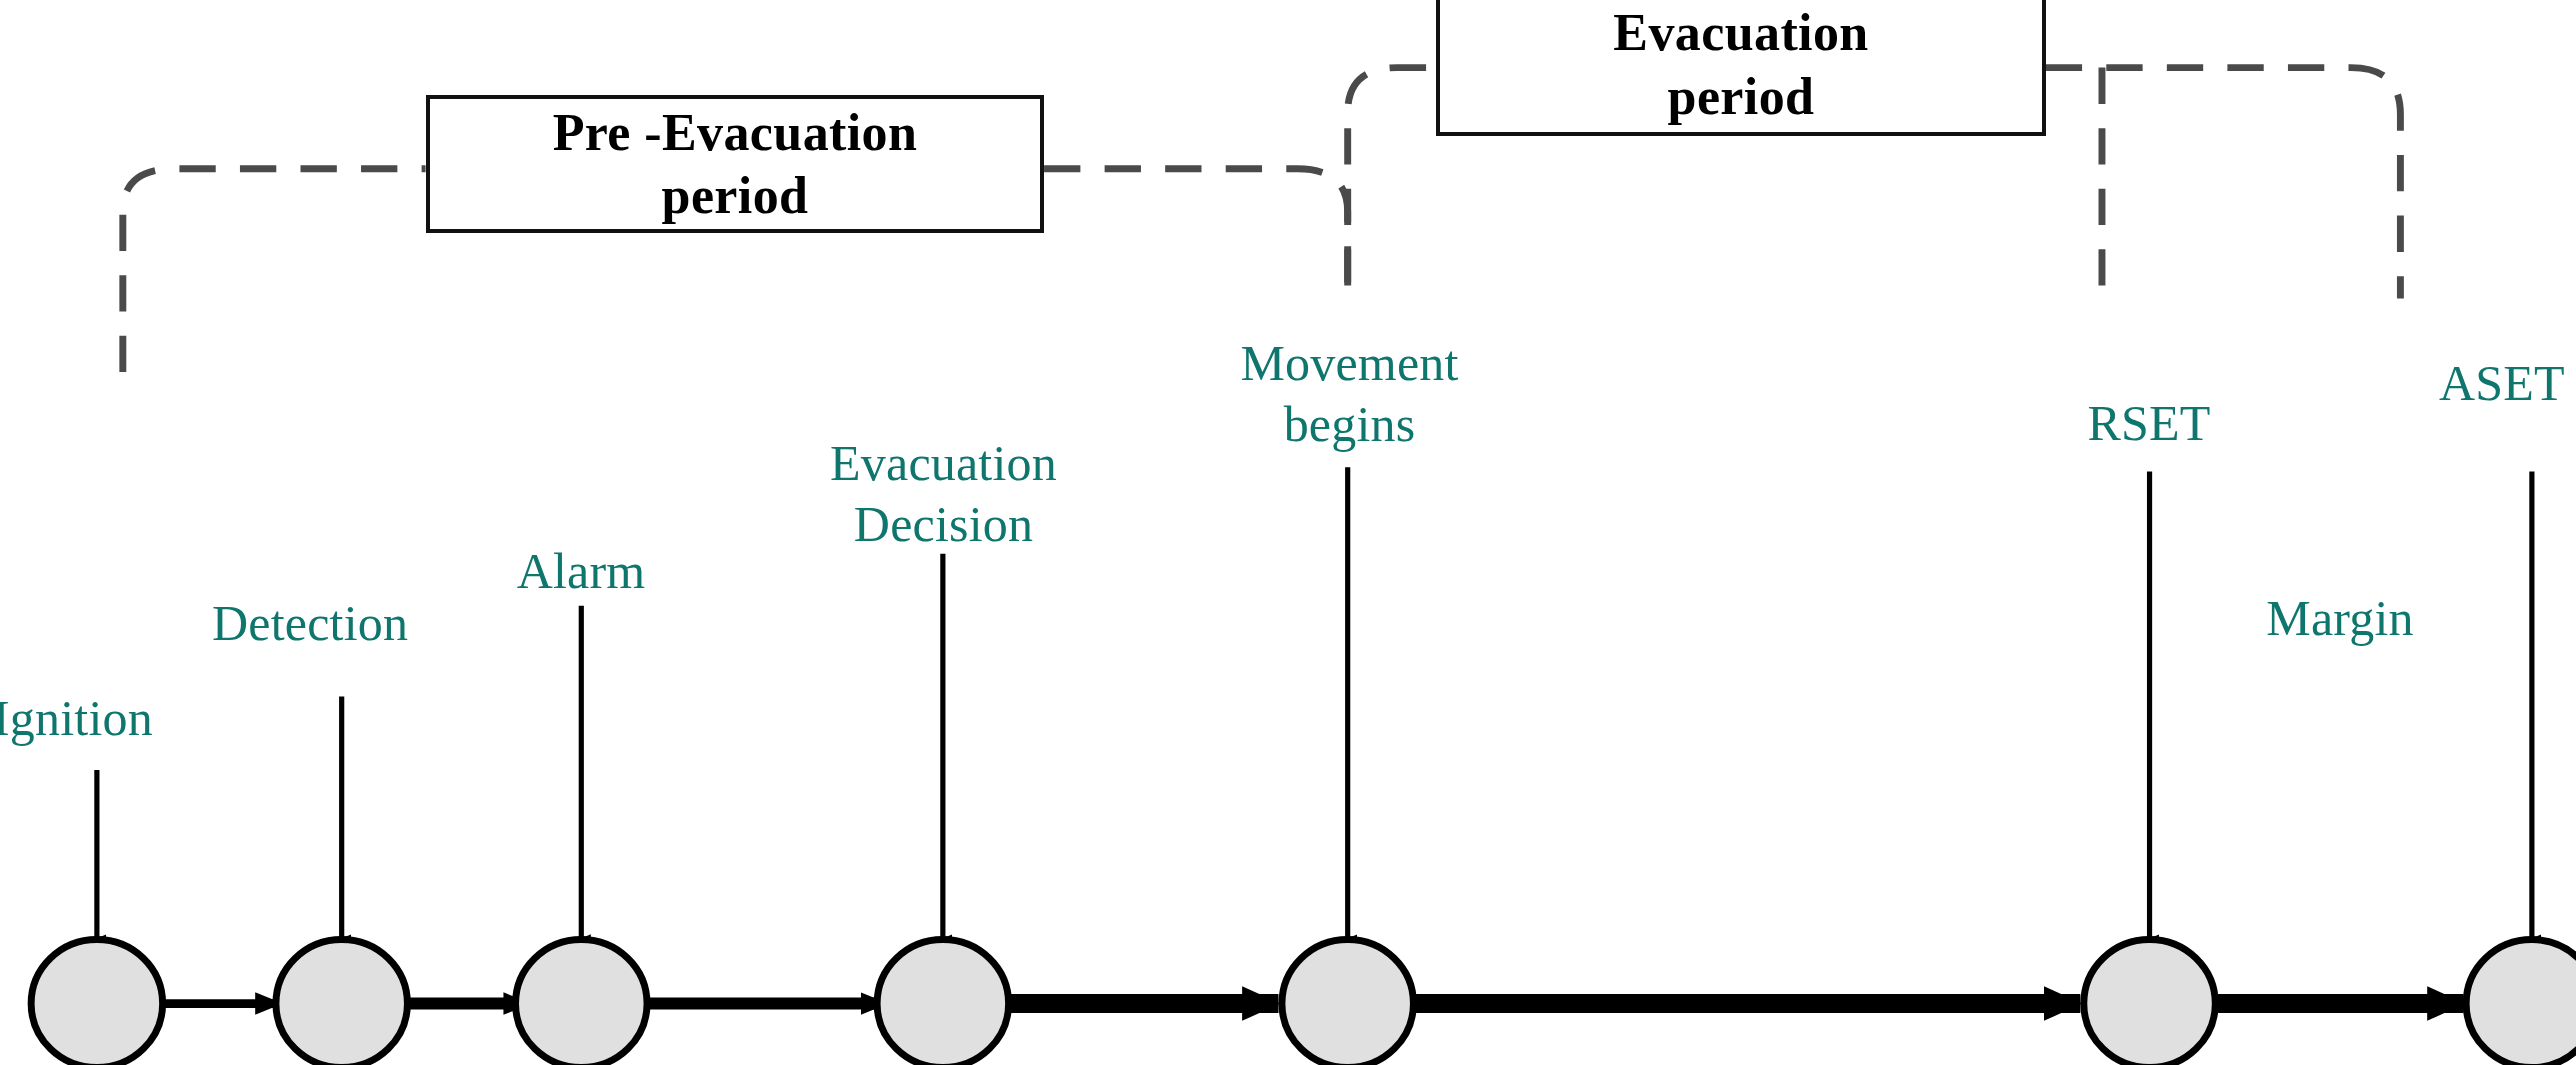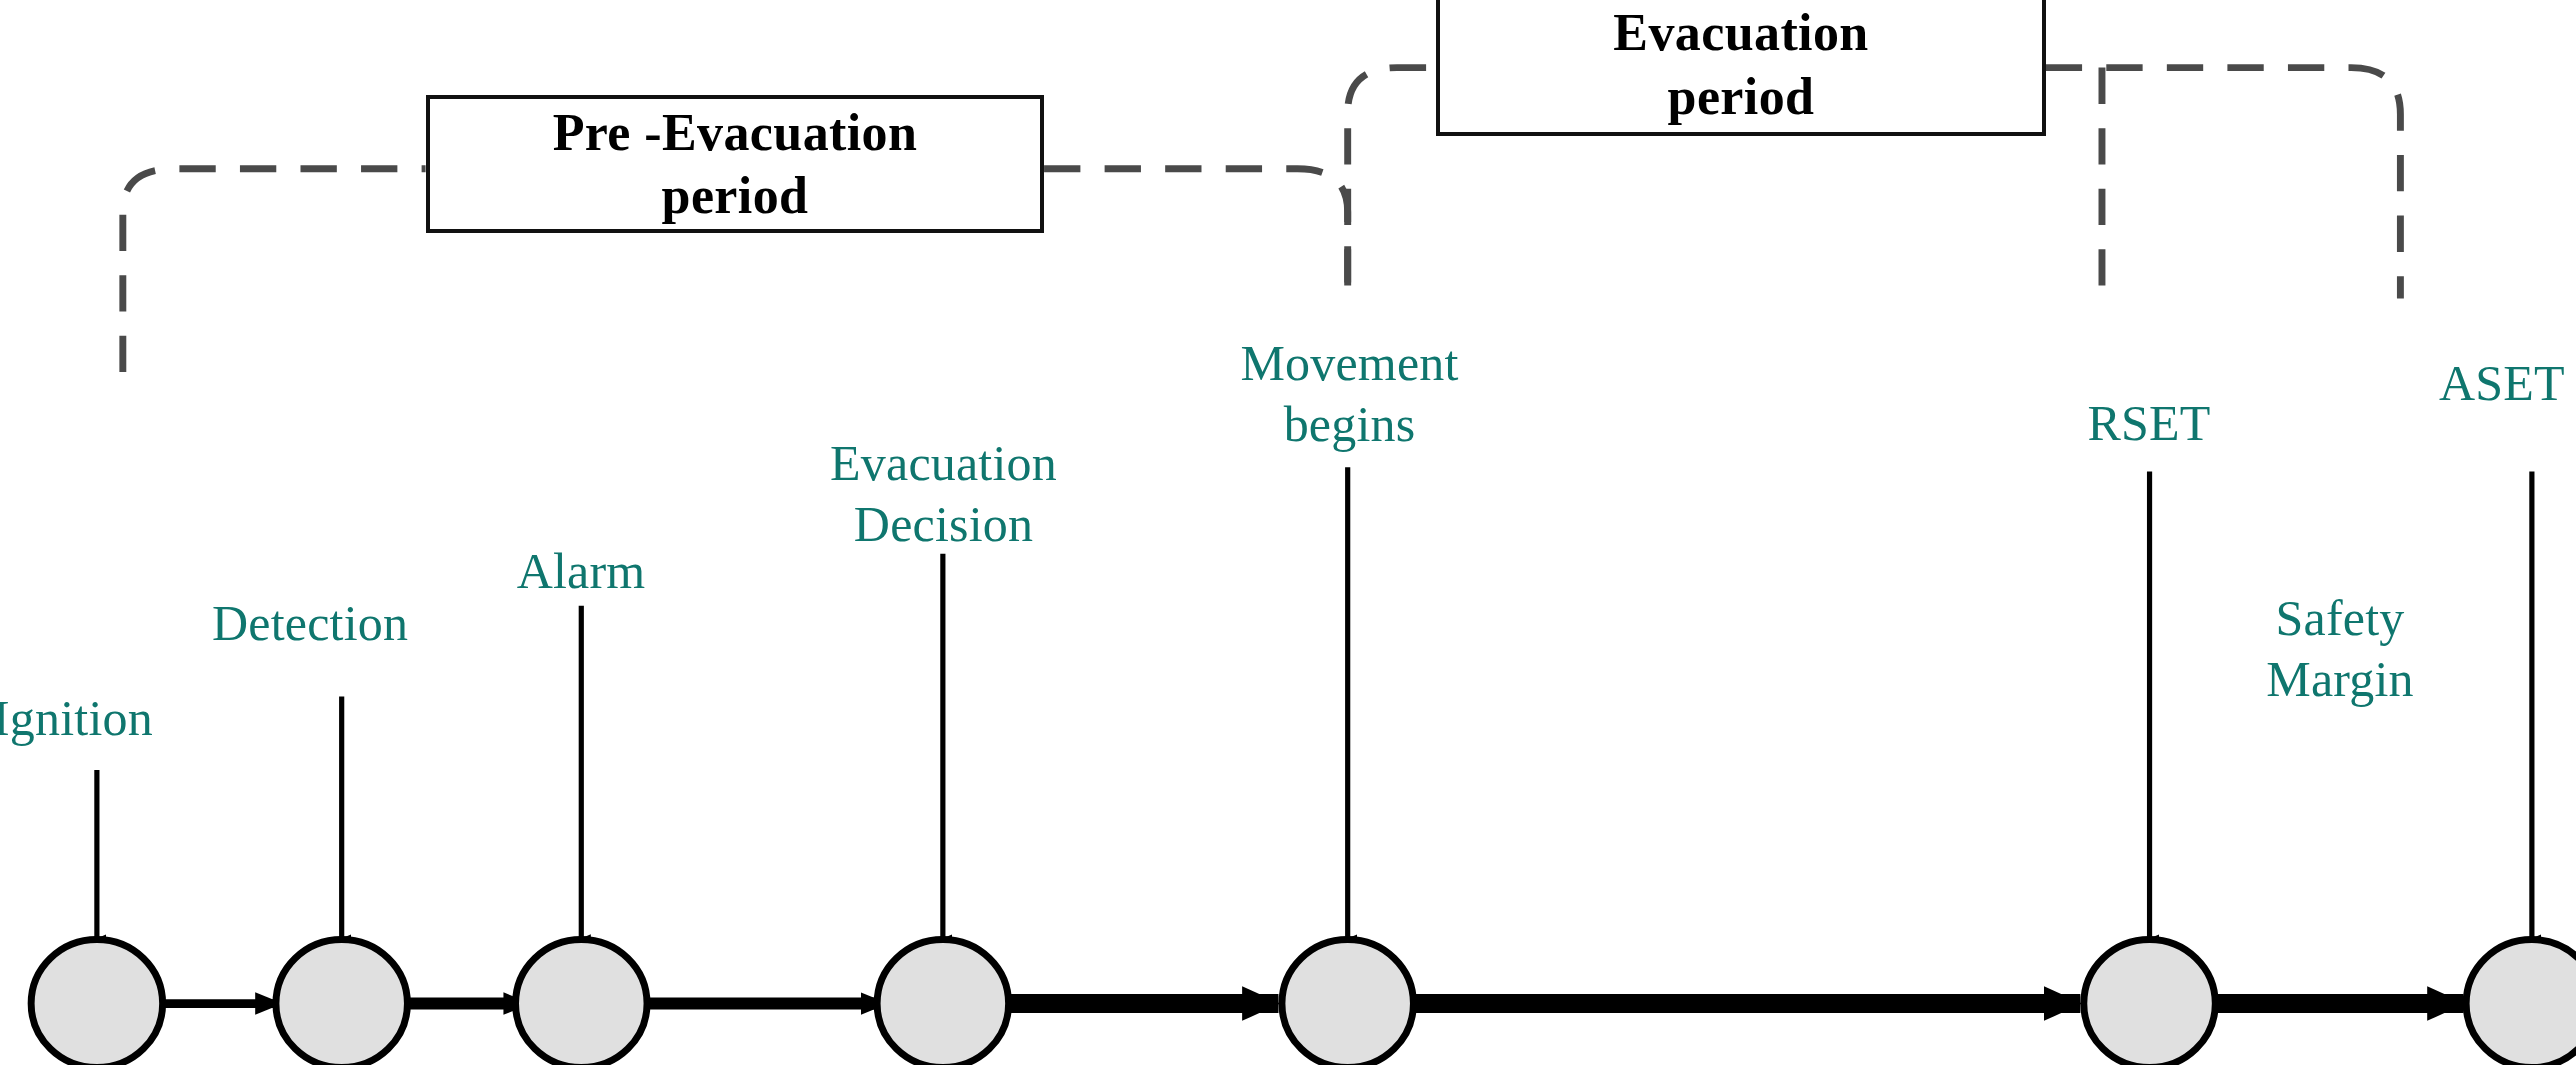--- a/index.html
+++ b/index.html
@@ -153,18 +153,17 @@
 
   <div class="node-label" style="left:2015px; top:353px; width:268px;margin-top:40px;">
     <span class="lbl-line">RSET</span>
   </div>
 
   <div class="node-label" style="left:2439px; top:353px; width:268px; text-align:left; overflow:hidden;">
     <span class="lbl-line">ASET</span>
   </div>
 
   <div class="node-label two-line" style="left:2193px; top:588px; width:294px;">
-    <span class="lbl-line">Safety</span>
     <span class="lbl-line">Margin</span>
   </div>
 
 </div>
 
 
 </body></html>

